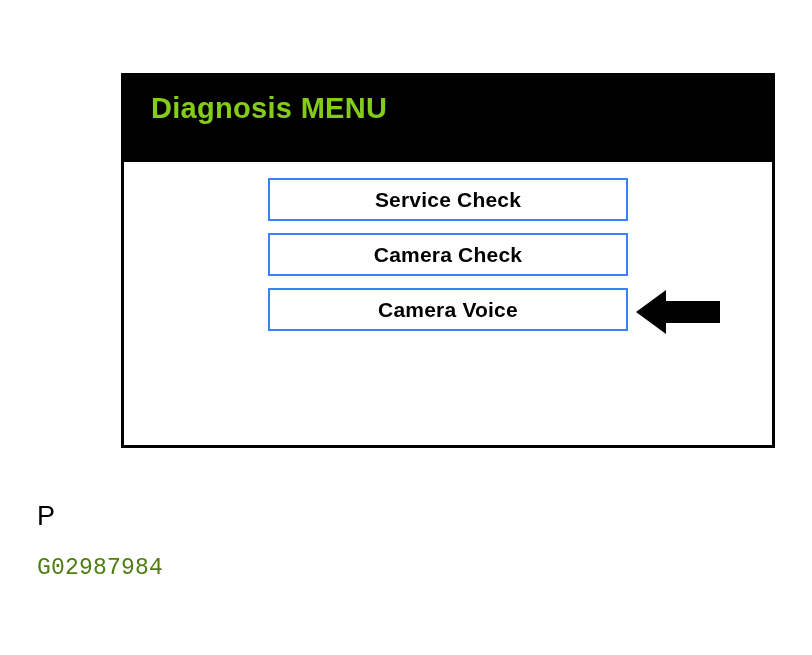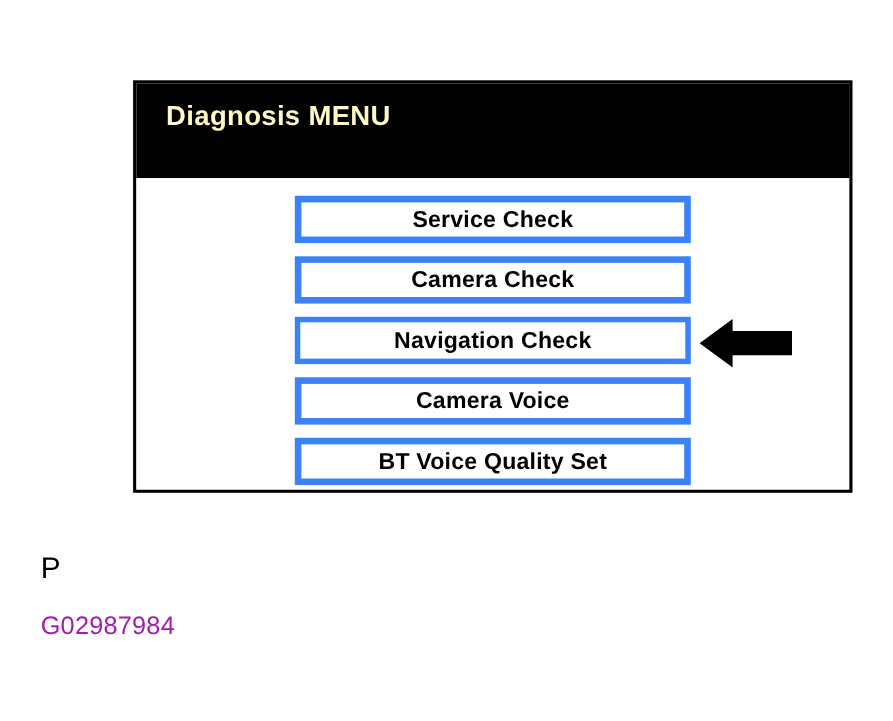--- a/index.html
+++ b/index.html
@@ -34,22 +34,22 @@
     top: 0;
     width: 100%;
     height: 86px;
     background: #000000;
   }
 
   .screen-title {
     position: absolute;
     left: 27px;
     top: 16px;
-    color: #fef9c3;
-    font-size: 25px;
+    color: #84cc16;
+    font-size: 29px;
     font-weight: bold;
     letter-spacing: 0.3px;
     white-space: nowrap;
     font-family: "Liberation Sans", sans-serif;
   }
 
   .screen-body {
     position: absolute;
     left: 0;
     top: 86px;
@@ -65,21 +65,21 @@
     top: 16px;
     width: 360px;
   }
 
   .menu-button {
     box-sizing: border-box;
     width: 360px;
     height: 43px;
     margin-bottom: 12px;
     background: #ffffff;
-    border: 6px solid #3b82f6;
+    border: 2px solid #3b82f6;
     display: flex;
     align-items: center;
     justify-content: center;
     cursor: pointer;
   }
 
   .menu-button:last-child {
     margin-bottom: 0;
   }
 
@@ -118,24 +118,24 @@
     color: #000000;
     line-height: 1;
     font-family: "Liberation Sans", sans-serif;
   }
 
   .caption-code {
     position: absolute;
     left: 37px;
     top: 557px;
     font-size: 23px;
-    color: #a21caf;
+    color: #4d7c0f;
     line-height: 1;
     letter-spacing: 0.2px;
-    font-family: Liberation Sans, sans-serif;
+    font-family: Liberation Mono, monospace;
   }
 </style>
 </head>
 <body>
 
 <div class="screen-panel">
 
   <div class="screen-header">
     <div class="screen-title">Diagnosis MENU</div>
   </div>
@@ -144,31 +144,25 @@
     <div class="menu-list">
 
       <div class="menu-button">
         <span class="menu-button-label">Service Check</span>
       </div>
 
       <div class="menu-button">
         <span class="menu-button-label">Camera Check</span>
       </div>
 
-      <div class="menu-button selected">
-        <span class="menu-button-label">Navigation Check</span>
-      </div>
 
       <div class="menu-button">
         <span class="menu-button-label">Camera Voice</span>
       </div>
 
-      <div class="menu-button">
-        <span class="menu-button-label">BT Voice Quality Set</span>
-      </div>
 
     </div>
   </div>
 </div>
 
 <div class="callout-arrow">
   <svg width="84" height="48" viewBox="0 0 84 48" xmlns="http://www.w3.org/2000/svg">
     <polygon points="0,24 30,2 30,13 84,13 84,35 30,35 30,46" fill="#000000"></polygon>
   </svg>
 </div>

